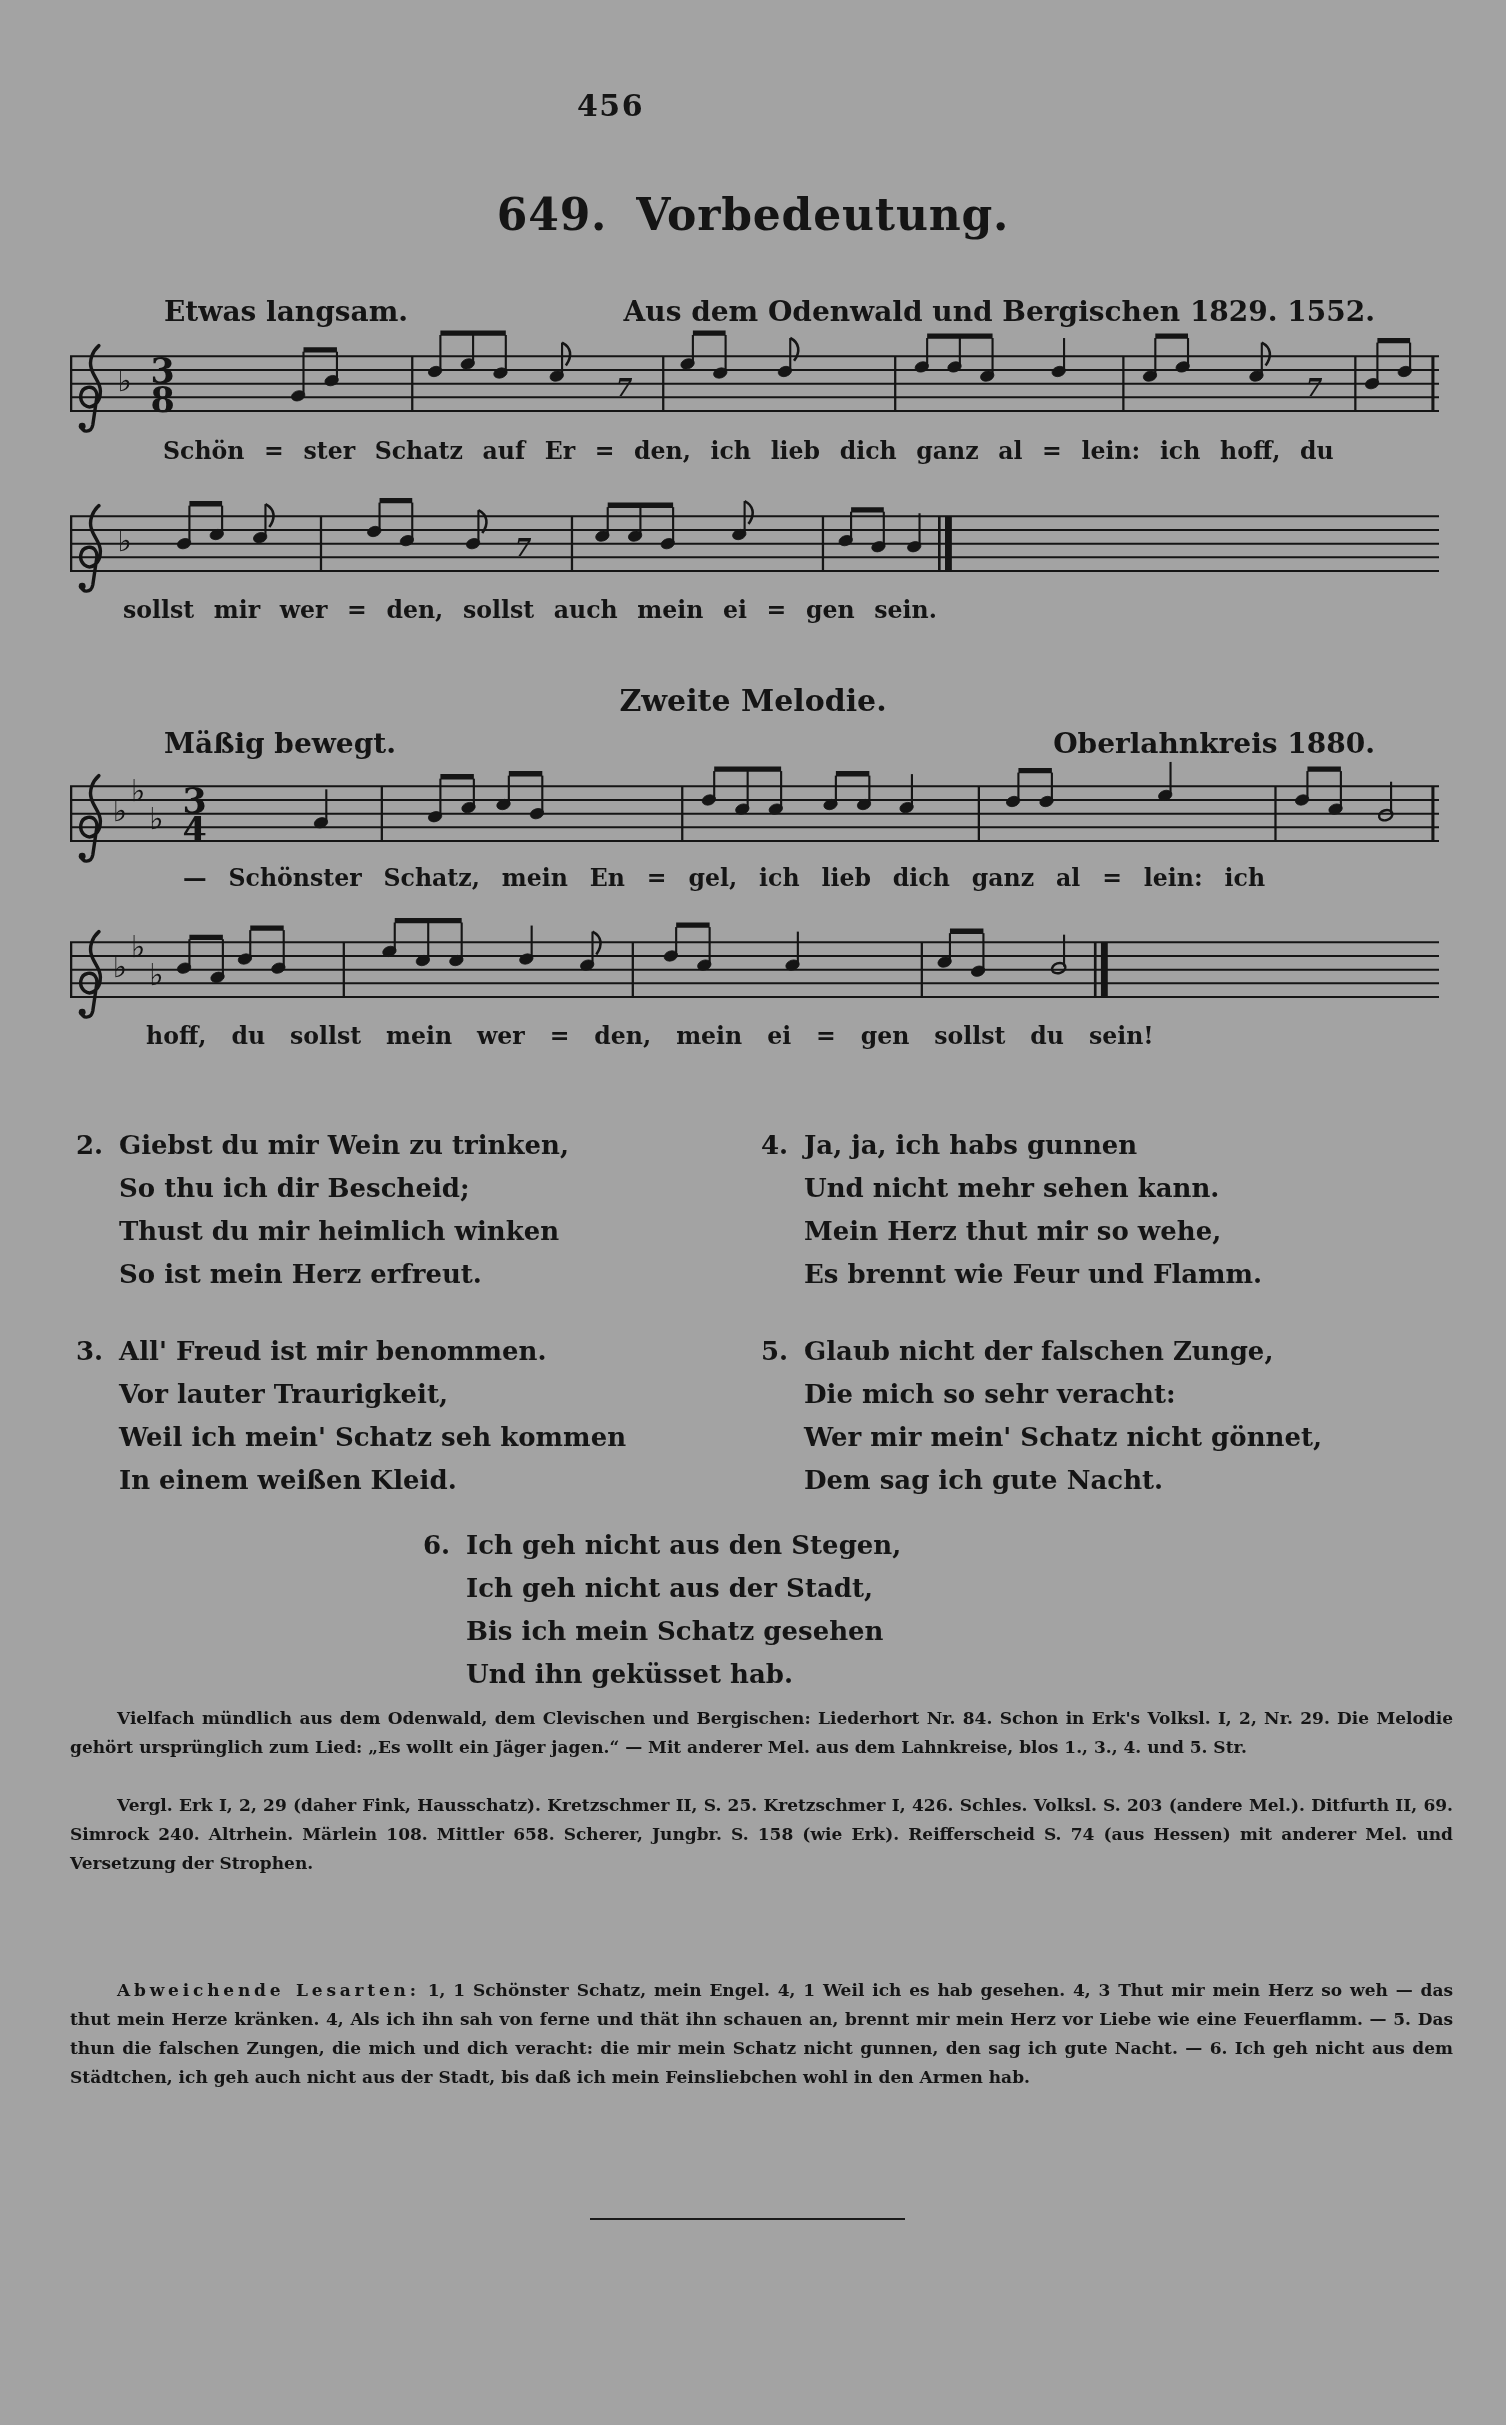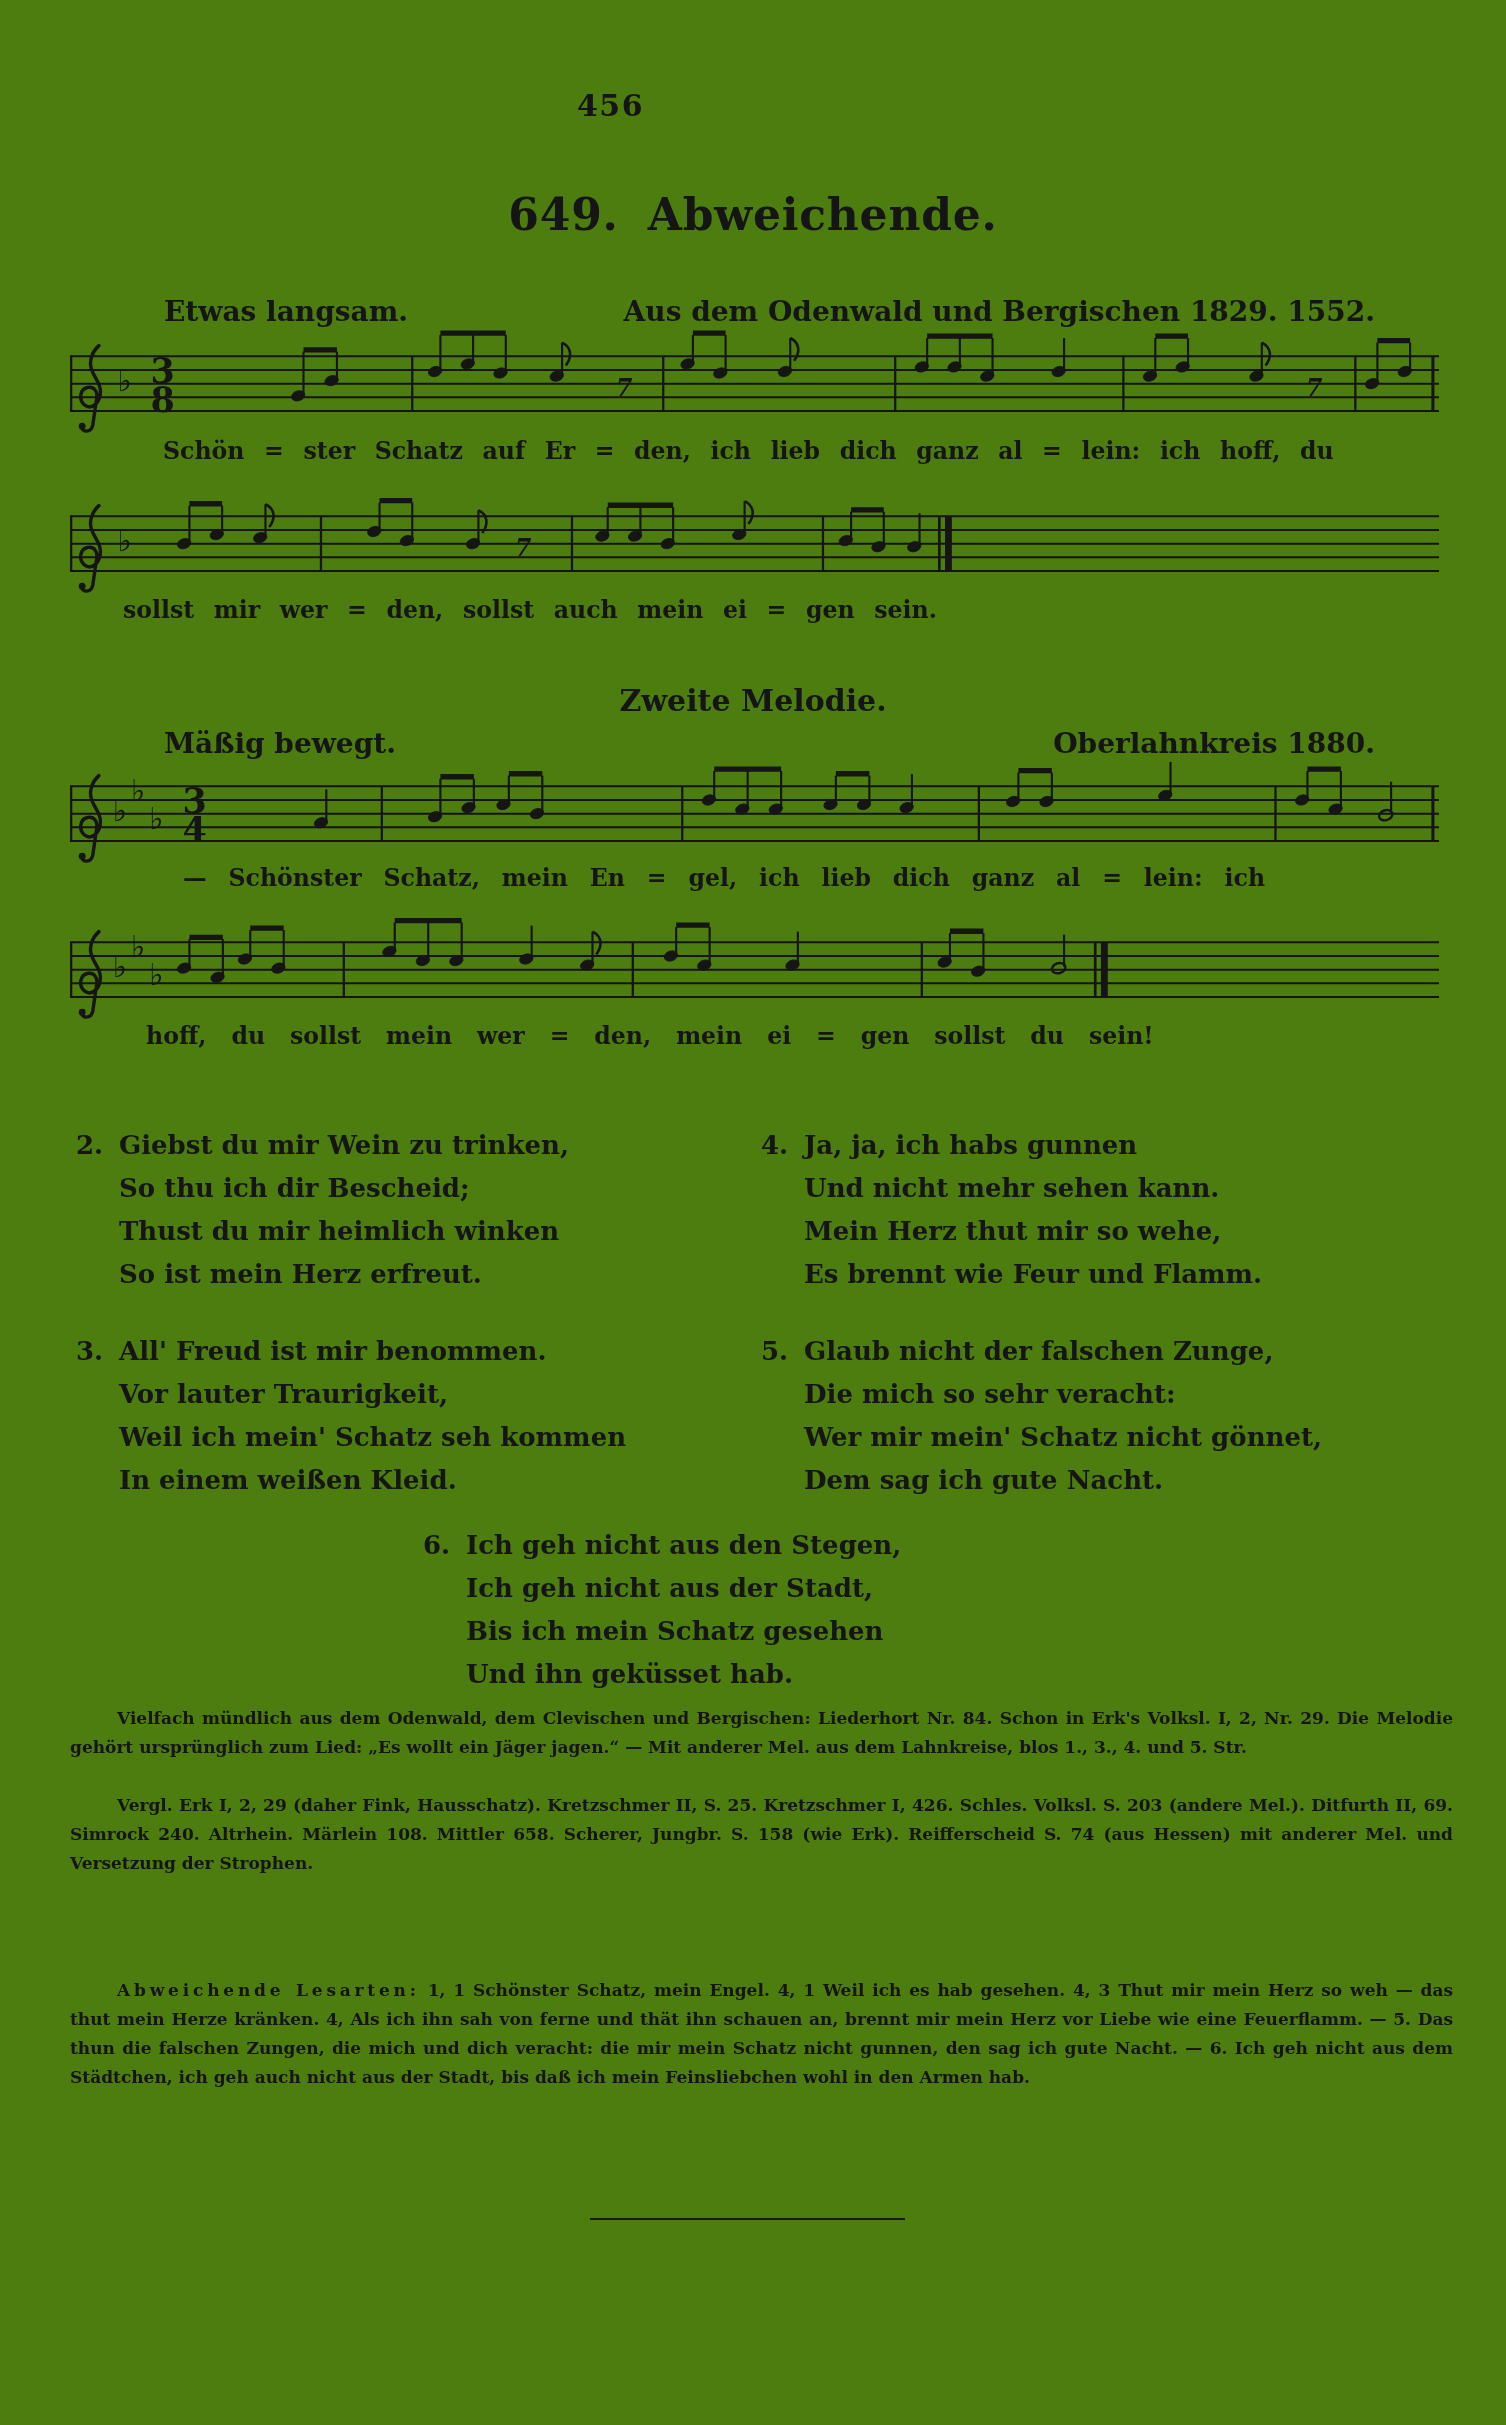--- a/index.html
+++ b/index.html
@@ -1,18 +1,18 @@
 <!DOCTYPE html>
 <html style="font-size:12px"><head>
 <meta charset="utf-8">
 <style>
   html,body{margin:0;padding:0;background:#e8e6e1;}
   .page{
     position:relative;width:1506px;height:2426px;margin:0 auto;
-    background:#4d7c0f;color:#151515;
+    background:#a3a3a3;color:#151515;
     font-family:"DejaVu Serif",serif;font-weight:bold;
     overflow:hidden;
   }
   .pageno{position:absolute;top:88px;left:577px;font-size:30px;letter-spacing:1.5px;}
   .title{position:absolute;top:189px;left:0;width:100%;margin:0;text-align:center;
          font-size:44px;letter-spacing:0.8px;}
   .title .gap{display:inline-block;width:29px;}
   .meta{position:absolute;left:0;width:1506px;display:flex;justify-content:space-between;
         padding:0 131px 0 164px;box-sizing:border-box;font-size:28px;}
   .row1{top:295px;}
@@ -46,21 +46,21 @@
   .sperr{letter-spacing:3.8px;}
   .endrule{position:absolute;top:2218px;left:590px;width:315px;height:2.3px;background:#1a1a1a;}
 </style>
 </head>
 <body>
 
 <div class="page">
 
   <div class="pageno">456</div>
 
-  <h1 class="title"><span>649.</span><span class="gap"></span><span>Abweichende.</span></h1>
+  <h1 class="title"><span>649.</span><span class="gap"></span><span>Vorbedeutung.</span></h1>
 
   <div class="meta row1">
     <span>Etwas langsam.</span>
     <span>Aus dem Odenwald und Bergischen 1829. 1552.</span>
   </div>
 
   <svg class="staff s1" viewBox="0 -30 1800 165">
       <line x1="0" y1="20" x2="1800" y2="20" stroke="#151515" stroke-width="2.6"></line>
       <line x1="0" y1="38" x2="1800" y2="38" stroke="#151515" stroke-width="2.6"></line>
       <line x1="0" y1="56" x2="1800" y2="56" stroke="#151515" stroke-width="2.6"></line>

